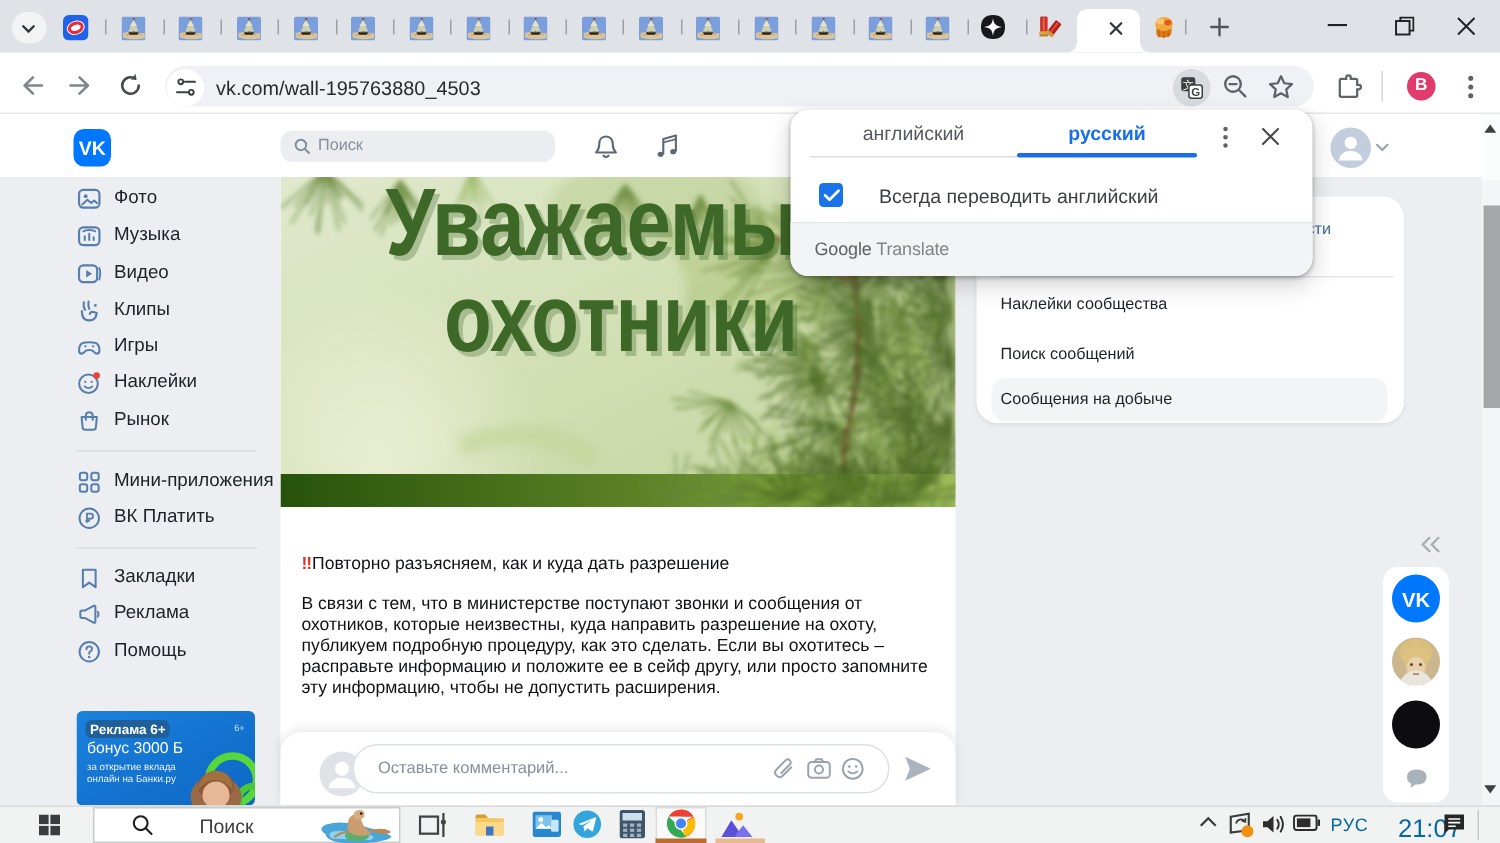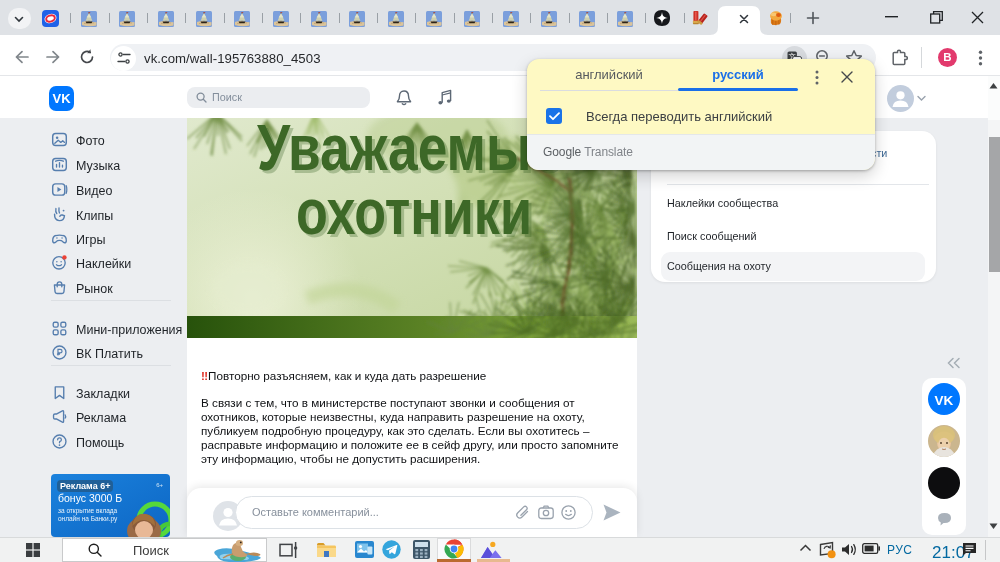--- a/index.html
+++ b/index.html
@@ -7,30 +7,30 @@
 
 #tabstrip{position:absolute;left:0;top:0;width:1000px;height:35px;background:#dfe2e6}
 .tabsep{position:absolute;top:13px;width:1px;height:10px;background:#9aa0a6}
 .fav{position:absolute;top:11px;width:16px;height:16px}
 
 #toolbar{position:absolute;left:0;top:35px;width:1000px;height:41px;background:#ffffff;border-bottom:1px solid #e4e6e9}
 #omnibox{position:absolute;left:110px;top:44px;width:766px;height:27px;background:#eff1f4;border-radius:14px}
 
 #page{position:absolute;left:0;top:76px;width:1000px;height:461px;background:#eceef1;overflow:hidden}
 #vkheader{position:absolute;left:0;top:0;width:1000px;height:42px;background:#fff}
-.mrow{position:absolute;left:51px;height:24px;display:flex;align-items:flex-end;color:#1e2227;font-size:12.5px}
+.mrow{position:absolute;left:51px;height:24px;display:flex;align-items:flex-start;color:#1e2227;font-size:12.5px}
 .mrow .ic{width:17px;height:17px;margin-right:8px}
 
 #rcard{position:absolute;left:651px;top:55px;width:285px;height:151px;background:#fff;border-radius:14px;box-shadow:0 1px 3px rgba(0,0,0,.07)}
 .rrow{position:absolute;left:667px;font-size:10.8px;color:#1e2227}
 
 #minibar{position:absolute;left:922px;top:302px;width:44px;height:157px;background:#fff;border-radius:10px}
 .mini{position:absolute;left:928px;width:32px;height:32px;border-radius:50%}
 
-#popup{position:absolute;left:527px;top:59px;width:348px;height:111px;background:#fef9c3;border-radius:12px;box-shadow:0 1px 3px rgba(0,0,0,.28),0 6px 16px rgba(0,0,0,.18);z-index:40}
+#popup{position:absolute;left:527px;top:73px;width:348px;height:111px;background:#ffffff;border-radius:12px;box-shadow:0 1px 3px rgba(0,0,0,.28),0 6px 16px rgba(0,0,0,.18);z-index:40}
 
 #taskbar{position:absolute;left:0;top:537px;width:1000px;height:25px;background:#f1f2f2;border-top:1px solid #d8dadb}
 .tray{position:absolute;color:#0369a1;font-size:12px;top:543px}
 </style></head>
 <body>
 
 <svg width="0" height="0" style="position:absolute">
     <defs>
 <g id="ship">
         <rect x="0" y="0" width="16" height="16" rx="1.5" fill="#7b9fdc"></rect>
@@ -414,21 +414,21 @@
 <svg class="abs" style="left:602px;top:427px" width="20" height="19" viewBox="0 0 20 19">
       <path d="M1.5 1.5 L18.5 9.5 L1.5 17.5 L4.5 9.5 Z" fill="#aab4bf"></path>
     </svg>
 
 <div id="rcard"></div>
 <div class="abs" style="left:871px;top:71px;font-size:10.8px;color:#3f6a96;z-index:2">сти</div>
 <div class="abs" style="left:667px;top:108px;width:262px;height:1px;background:#e3e6ea"></div>
 <div class="abs" style="left:661px;top:176px;width:264px;height:29px;background:#f3f4f6;border-radius:9px"></div>
 <div class="rrow" style="top:121px">Наклейки сообщества</div>
 <div class="rrow" style="top:154px">Поиск сообщений</div>
-<div class="rrow" style="top:184px">Сообщения на охоту</div>
+<div class="rrow" style="top:184px">Сообщения на добыче</div>
 
 <svg class="abs" style="left:946px;top:281px" width="15" height="12" viewBox="0 0 15 12">
       <path d="M7 1.5 L2.5 6 L7 10.5 M13 1.5 L8.5 6 L13 10.5" stroke="#a5adb5" stroke-width="1.5" fill="none" stroke-linecap="round"></path>
     </svg>
 <div id="minibar"></div>
 <div class="mini" style="top:307px;background:#0077ff"></div>
 <svg class="abs" style="left:928px;top:307px;z-index:3" width="32" height="32" viewBox="0 0 32 32">
       <text x="16" y="21.5" text-anchor="middle" font-family="Liberation Sans" font-weight="bold" font-size="13.5" fill="#fff">VK</text>
     </svg>
 <svg class="abs" style="left:928px;top:349px;z-index:3" width="32" height="32" viewBox="0 0 32 32">

